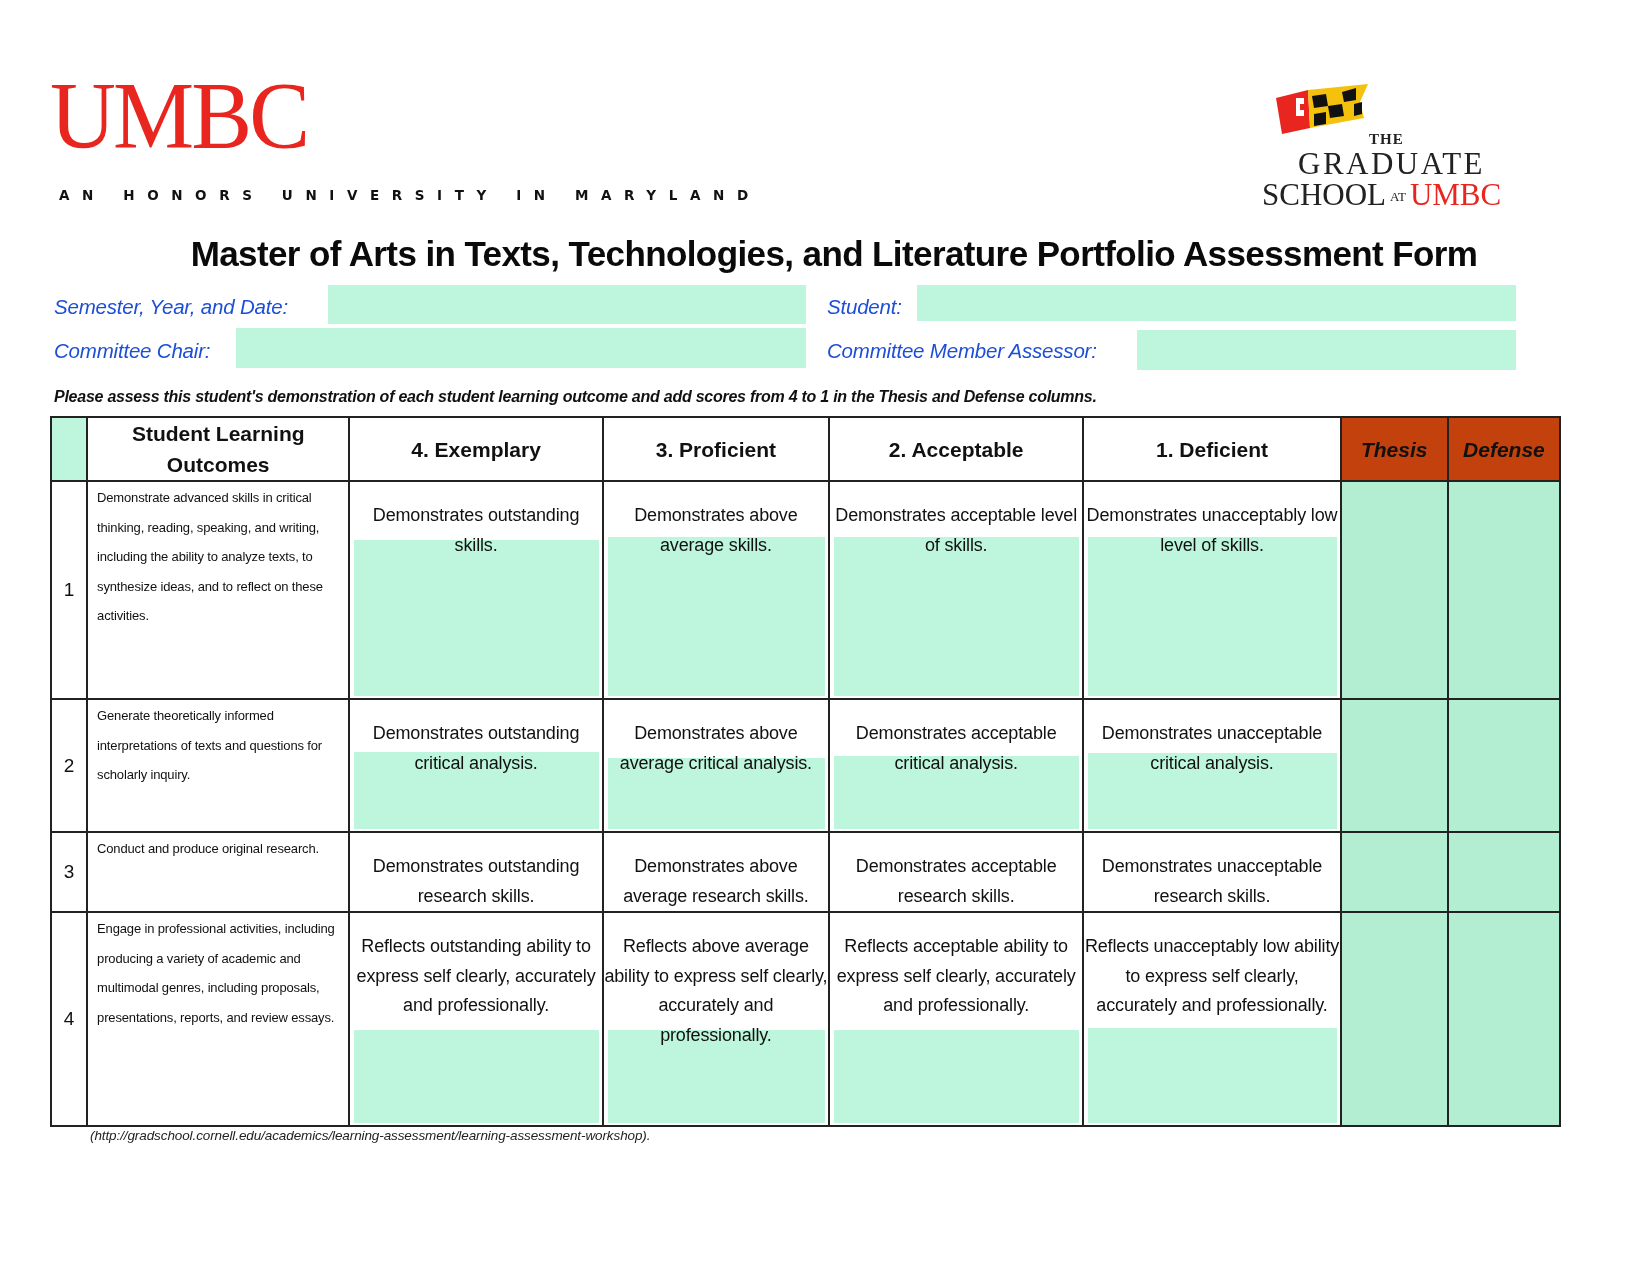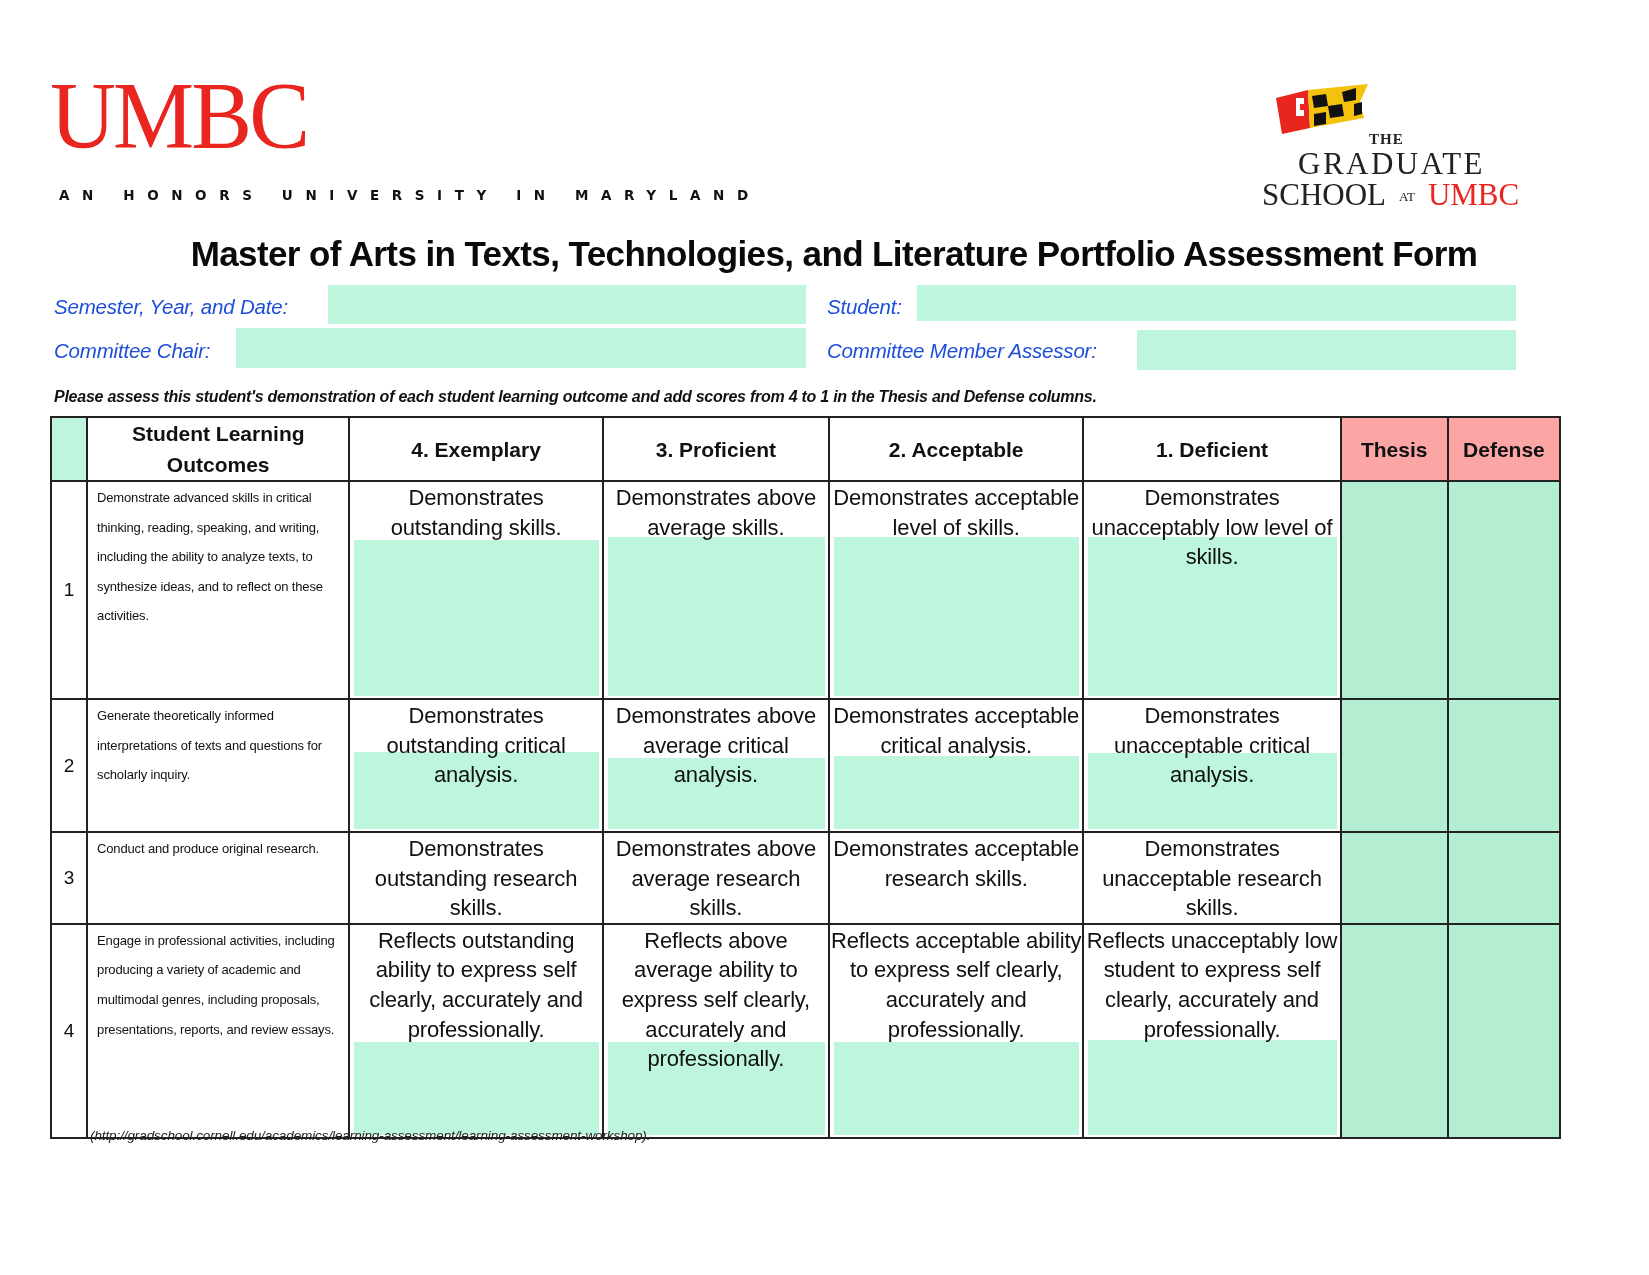--- a/index.html
+++ b/index.html
@@ -8,39 +8,39 @@
 
   .umbc-logo { position: absolute; left: 50px; top: 76px; width: 280px; height: 90px; }
   .umbc-word { position: absolute; left: 0; top: -8px; font-family: "Liberation Serif", "DejaVu Serif", serif; font-size: 96px; color: #e8261f; letter-spacing: -3px; line-height: 1; transform: scaleX(0.95); transform-origin: left; }
   .tagline { position: absolute; left: 59px; top: 187px; font-family: "DejaVu Sans", sans-serif; font-weight: bold; font-size: 13.5px; letter-spacing: 12.6px; color: #111; white-space: nowrap; }
 
   .grad-logo { position: absolute; left: 1255px; top: 82px; width: 260px; height: 140px; }
   .flag { position: absolute; left: 13px; top: 2px; width: 110px; height: 52px; }
   .grad-the { position: absolute; left: 114px; top: 49px; font-family: "Liberation Serif", serif; font-size: 15px; letter-spacing: 1px; color: #222; font-weight: bold; }
   .grad-graduate { position: absolute; left: 43px; top: 64px; font-family: "Liberation Serif", serif; font-size: 31px; letter-spacing: 2.5px; color: #222; }
   .grad-school { position: absolute; left: 7px; top: 95px; font-family: "Liberation Serif", serif; font-size: 31px; color: #222; white-space: nowrap; }
-  .grad-school .at { font-size: 13px; vertical-align: 4px; margin: 0 13px; }
+  .grad-school .at { font-size: 13px; vertical-align: 4px; margin: 0 4px; }
   .grad-school .u { color: #e8261f; }
 
   .title { position: absolute; left: 0; width: 1612px; top: 234px; text-align: center; font-weight: bold; font-size: 35px; letter-spacing: -0.6px; color: #0a0a0a; margin-left: 28px; }
 
   .field-label { position: absolute; font-style: italic; font-size: 20.5px; color: #1d4ed8; white-space: nowrap; letter-spacing: -0.2px; }
   .field-input { position: absolute; background: #bdf6dc; border: none; outline: none; font-size: 18px; padding: 0 6px; font-family: "Liberation Sans", sans-serif; }
 
   .instructions { position: absolute; left: 54px; top: 388px; font-style: italic; font-weight: bold; font-size: 16px; color: #111; white-space: nowrap; letter-spacing: -0.25px; }
 
   table.rubric { position: absolute; left: 50px; top: 416px; border-collapse: collapse; table-layout: fixed; width: 1511px; }
   table.rubric td, table.rubric th { border: 2.5px solid #222; vertical-align: top; }
   table.rubric th { font-weight: bold; font-size: 21px; text-align: center; vertical-align: middle; line-height: 31px; }
   th.blank-head { background: #bdf6dc; }
-  th.score-head { background: #fca5a5; }
+  th.score-head { background: #c2410c; font-style: italic; }
   td.num { text-align: center; vertical-align: middle !important; font-size: 19px; }
   td.outcome { font-size: 13px; line-height: 29.6px; padding: 1px 0 0 9px; letter-spacing: -0.15px; margin-top: 24px; }
   td.level { position: relative; padding: 0; }
-  td.level .desc { font-size: 22px; line-height: 29.6px; text-align: center; padding-top: 1px; letter-spacing: -0.15px; position: relative; z-index: 1; }
+  td.level .desc { font-size: 18px; line-height: 29.6px; text-align: center; padding-top: 19px; letter-spacing: -0.15px; position: relative; z-index: 1; }
   td.level .fill { position: absolute; left: 4px; right: 3px; bottom: 2px; background: #bdf6dc; }
   td.score { background: #b4eed2; padding: 0; position: relative; }
   td.score .score-input { position: absolute; inset: 3px 2px 2px 2px; background: #b4eed2; border: none; outline: none; width: calc(100% - 4px); height: calc(100% - 5px); text-align: center; font-size: 20px; }
 
   .footnote { position: absolute; left: 90px; top: 1125px; font-style: italic; font-size: 13.5px; line-height: 21.5px; color: #222; letter-spacing: -0.1px; }
 </style>
 </head>
 <body>
 
 <div class="umbc-logo">
@@ -193,21 +193,21 @@
         </td>
       <td class="level">
           <div class="desc">Reflects above average ability to express self clearly, accurately and professionally.</div>
           <div class="fill" style="top:117px;"></div>
         </td>
       <td class="level">
           <div class="desc">Reflects acceptable ability to express self clearly, accurately and professionally.</div>
           <div class="fill" style="top:117px;"></div>
         </td>
       <td class="level">
-          <div class="desc">Reflects unacceptably low student to express self clearly, accurately and professionally.</div>
+          <div class="desc">Reflects unacceptably low ability to express self clearly, accurately and professionally.</div>
           <div class="fill" style="top:115px;"></div>
         </td>
       <td class="score">
           <input class="score-input" value="" style="">
         </td>
       <td class="score">
           <input class="score-input" value="" style="">
         </td>
     </tr>
   </tbody>

